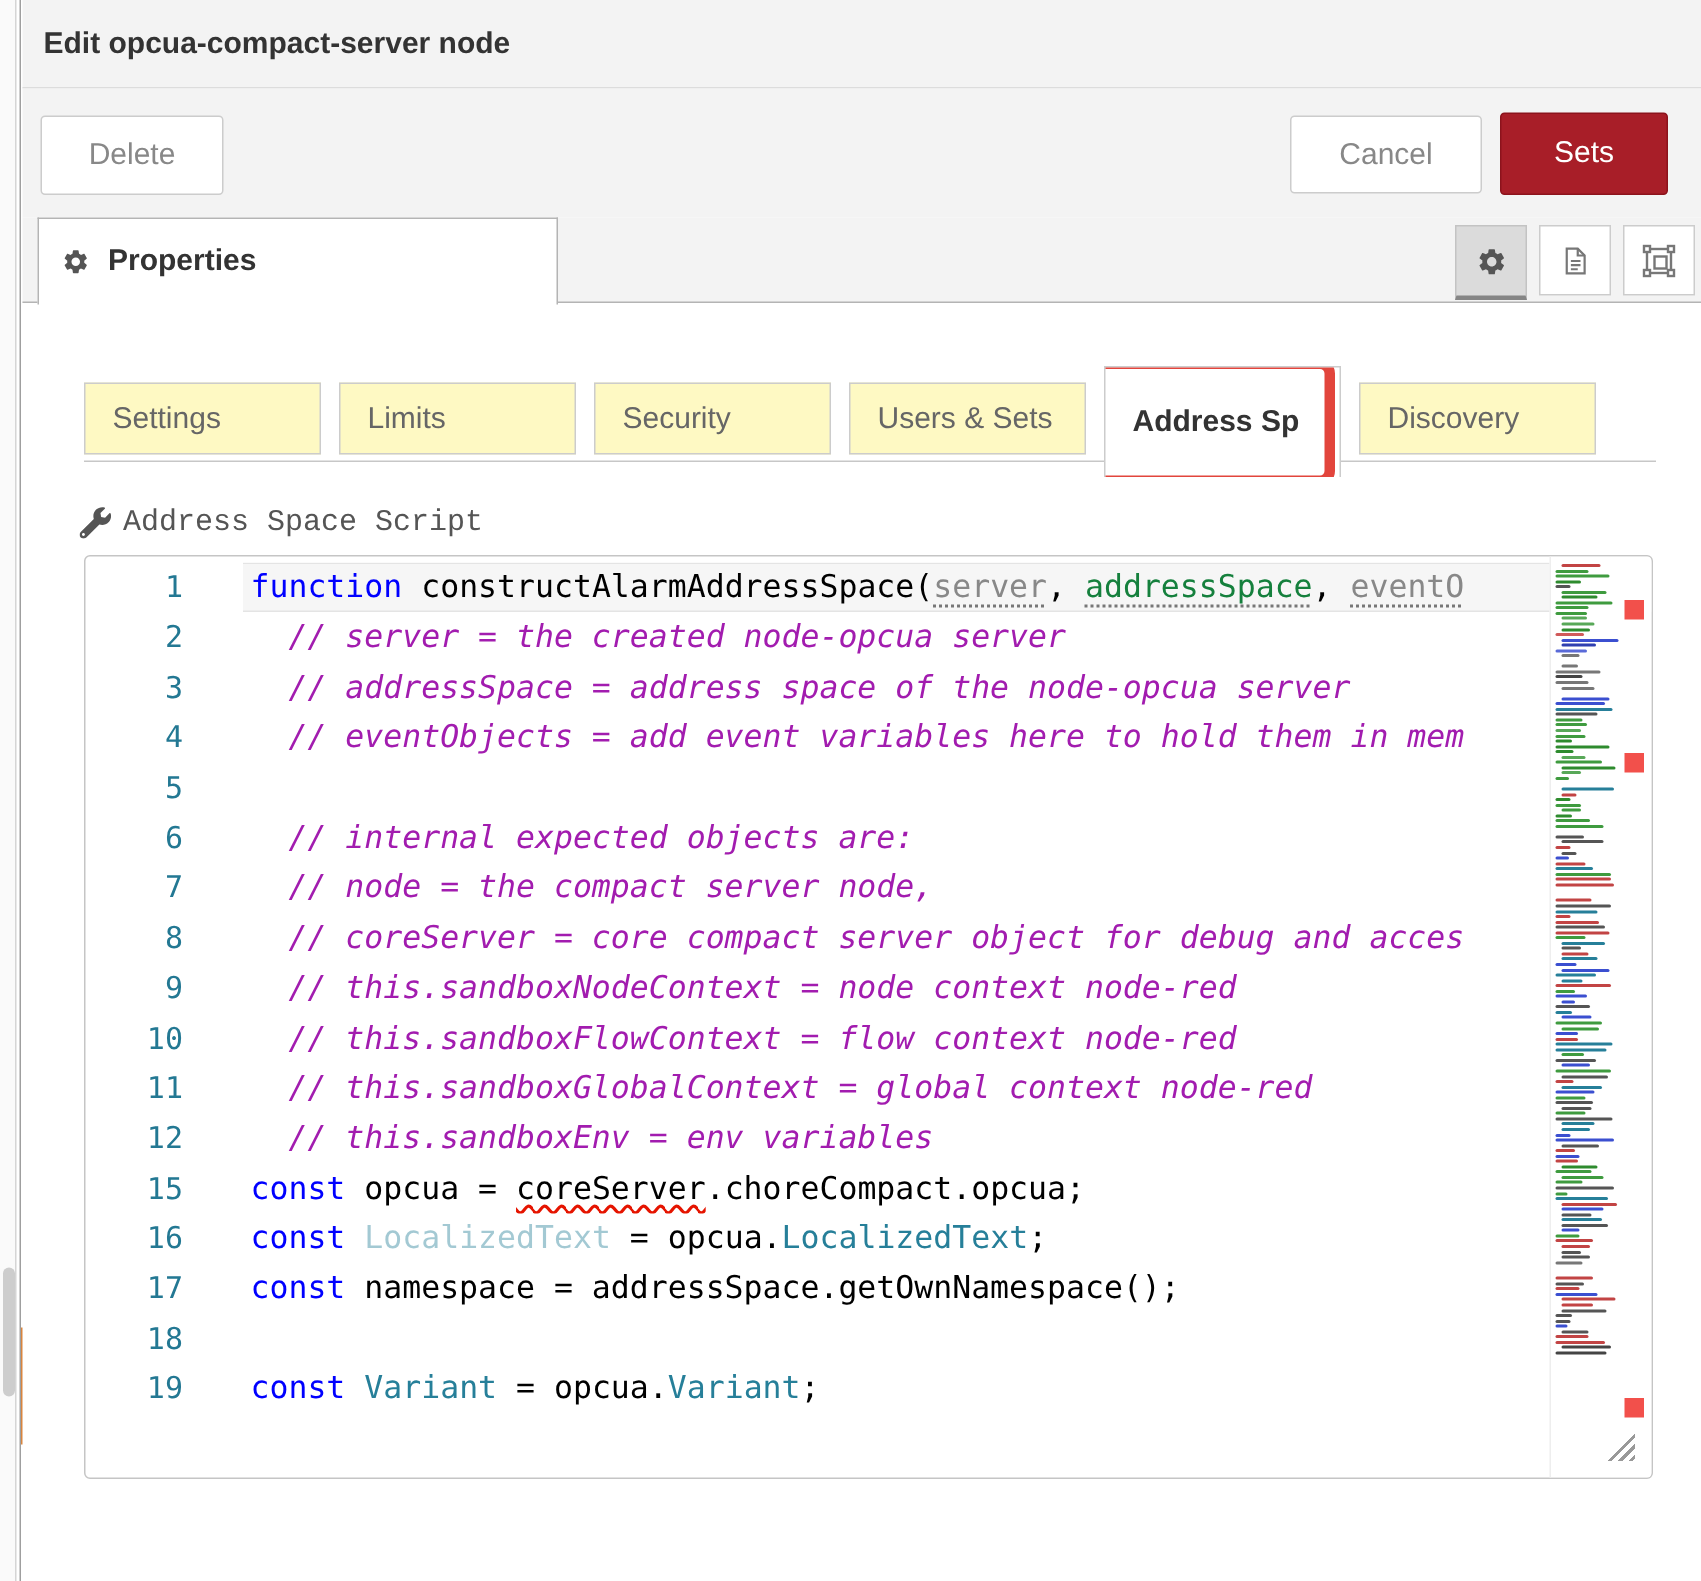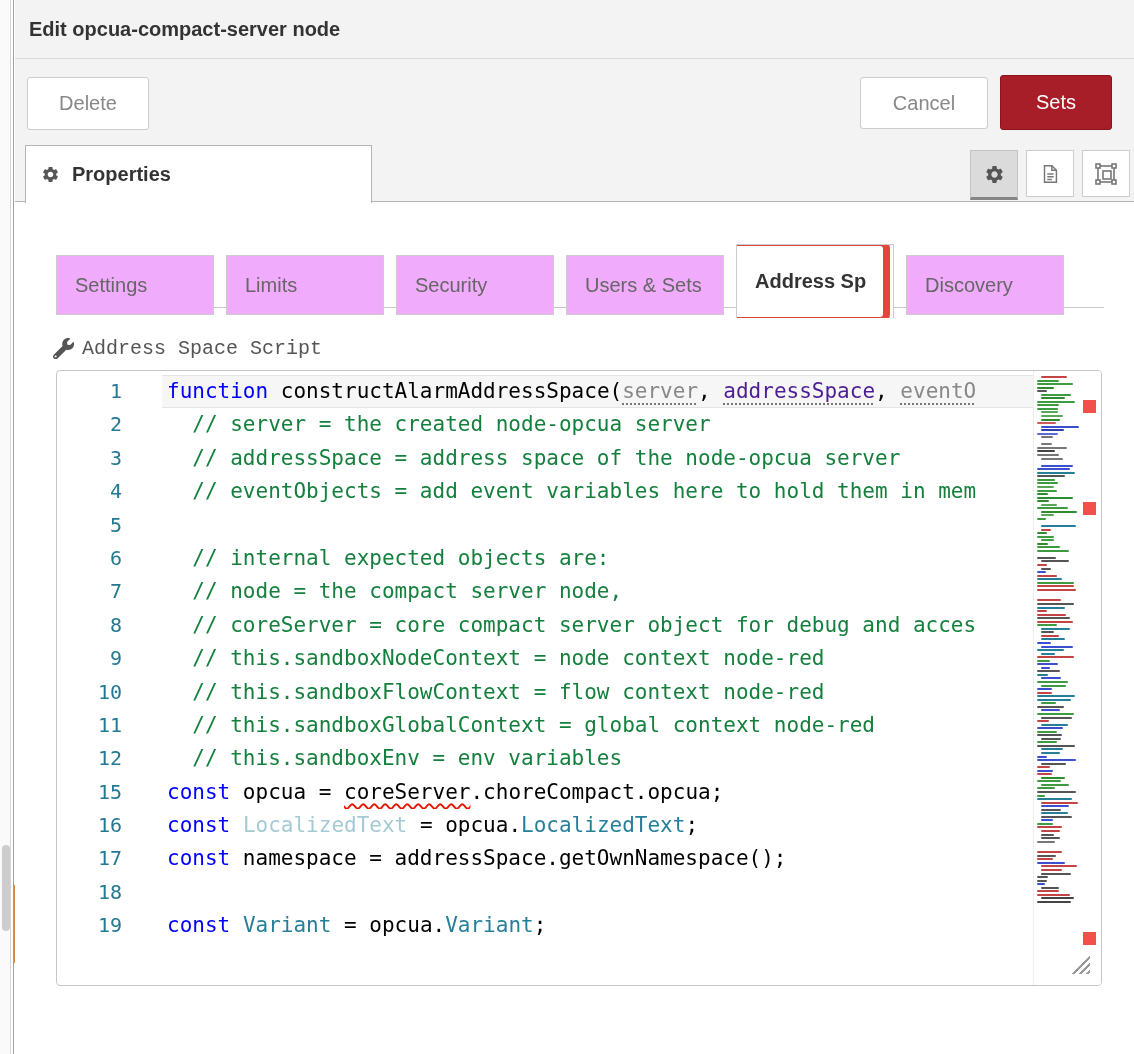--- a/index.html
+++ b/index.html
@@ -31,40 +31,40 @@
   .prop-tab { position:absolute; left:10px; top:0; width:347px; height:58px; background:#fff; border:1px solid #b4b4b4; border-bottom:none; z-index:2; display:flex; align-items:center; gap:12px; padding-left:15px; }
   .prop-tab-label { font-size:20px; font-weight:bold; color:#333; }
   .icon-btn-group { position:absolute; right:4px; top:5px; display:flex; gap:8px; }
   .icon-btn { width:48px; height:47px; background:#fff; border:1px solid #ccc; display:flex; align-items:center; justify-content:center; cursor:pointer; }
   .icon-btn.active { background:#dbdbdb; border-color:#c3c3c3; border-bottom:3px solid #858585; height:50px; }
 
   .body { background:#fff; position:relative; }
 
   
   .form-tabs { position:relative; margin:53px 0 0 41px; width:1048px; height:53px; border-bottom:1px solid #c7c7c7; display:flex; gap:12px; align-items:flex-start; }
-  .ftab { width:158px; height:60px; background:#f0abfc; border:1px solid #ccc; color:#666; font-size:20px; display:flex; align-items:center; padding-left:18px; cursor:pointer; overflow:hidden; white-space:nowrap; }
+  .ftab { width:158px; height:48px; background:#fef9c3; border:1px solid #ccc; color:#666; font-size:20px; display:flex; align-items:center; padding-left:18px; cursor:pointer; overflow:hidden; white-space:nowrap; }
   .ftab.active { position:relative; top:-11px; height:74px; background:#fff; border-bottom:none; color:#333; font-weight:bold; z-index:2; }
   .hl-box { position:absolute; left:-20px; top:-6px; width:173px; height:85px; border:7px solid #e2453c; border-radius:10px; pointer-events:none; z-index:3; }
 
   
   .section-label-row { display:flex; align-items:center; gap:8px; margin:29px 0 0 38px;font-family:Liberation Mono, monospace; }
   .section-label { font-size:20px; color:#555; }
 
   
   .editor { position:relative; margin:10px 0 0 41px; width:1046px; height:616px; border:1px solid #c5c5c5; border-radius:4px; background:#fff; overflow:hidden; }
   .elines { padding-top:4px; }
   .eline { display:flex; height:33.4px; font-family:"DejaVu Sans Mono", monospace; font-size:21px; line-height:33.4px; white-space:pre; }
   .gut { width:65px; flex:none; text-align:right; color:#237893; font-size:20px; }
   .code { margin-left:40px; padding-left:5px; flex:1; overflow:hidden; }
   .eline.current .code { background:#f6f6f6; box-shadow:inset 0 1px 0 #e4e4e4, inset 0 -1px 0 #e4e4e4; }
   .tk-kw { color:#0000ff; }
   .tk-plain { color:#000; }
-  .tk-comment { color:#15803d; }
+  .tk-comment { color:#a21caf;font-style:italic; }
   .tk-unused { color:#888; text-decoration:underline dotted #777; text-underline-offset:5px; }
-  .tk-param { color:#4c1d95; text-decoration:underline dotted #777; text-underline-offset:5px; }
+  .tk-param { color:#15803d; text-decoration:underline dotted #777; text-underline-offset:5px; }
   .tk-error { color:#000; text-decoration:underline wavy #e51400; text-decoration-thickness:2px; text-underline-offset:4px; }
   .tk-type { color:#267f99; }
   .tk-type-faded { color:#267f99; opacity:0.42; }
 
   
   .minimap-zone { position:absolute; top:0; right:0; width:68px; height:100%; background:#fff; border-left:1px solid #eee; }
   .mini-code { position:absolute; left:3px; top:5px; width:42px; }
   .mini-row { height:2px; margin-bottom:1.55px; border-radius:1px; }
   .mini-blank { background:transparent; }
   .marker { position:absolute; right:5px; width:13px; height:13px; }

